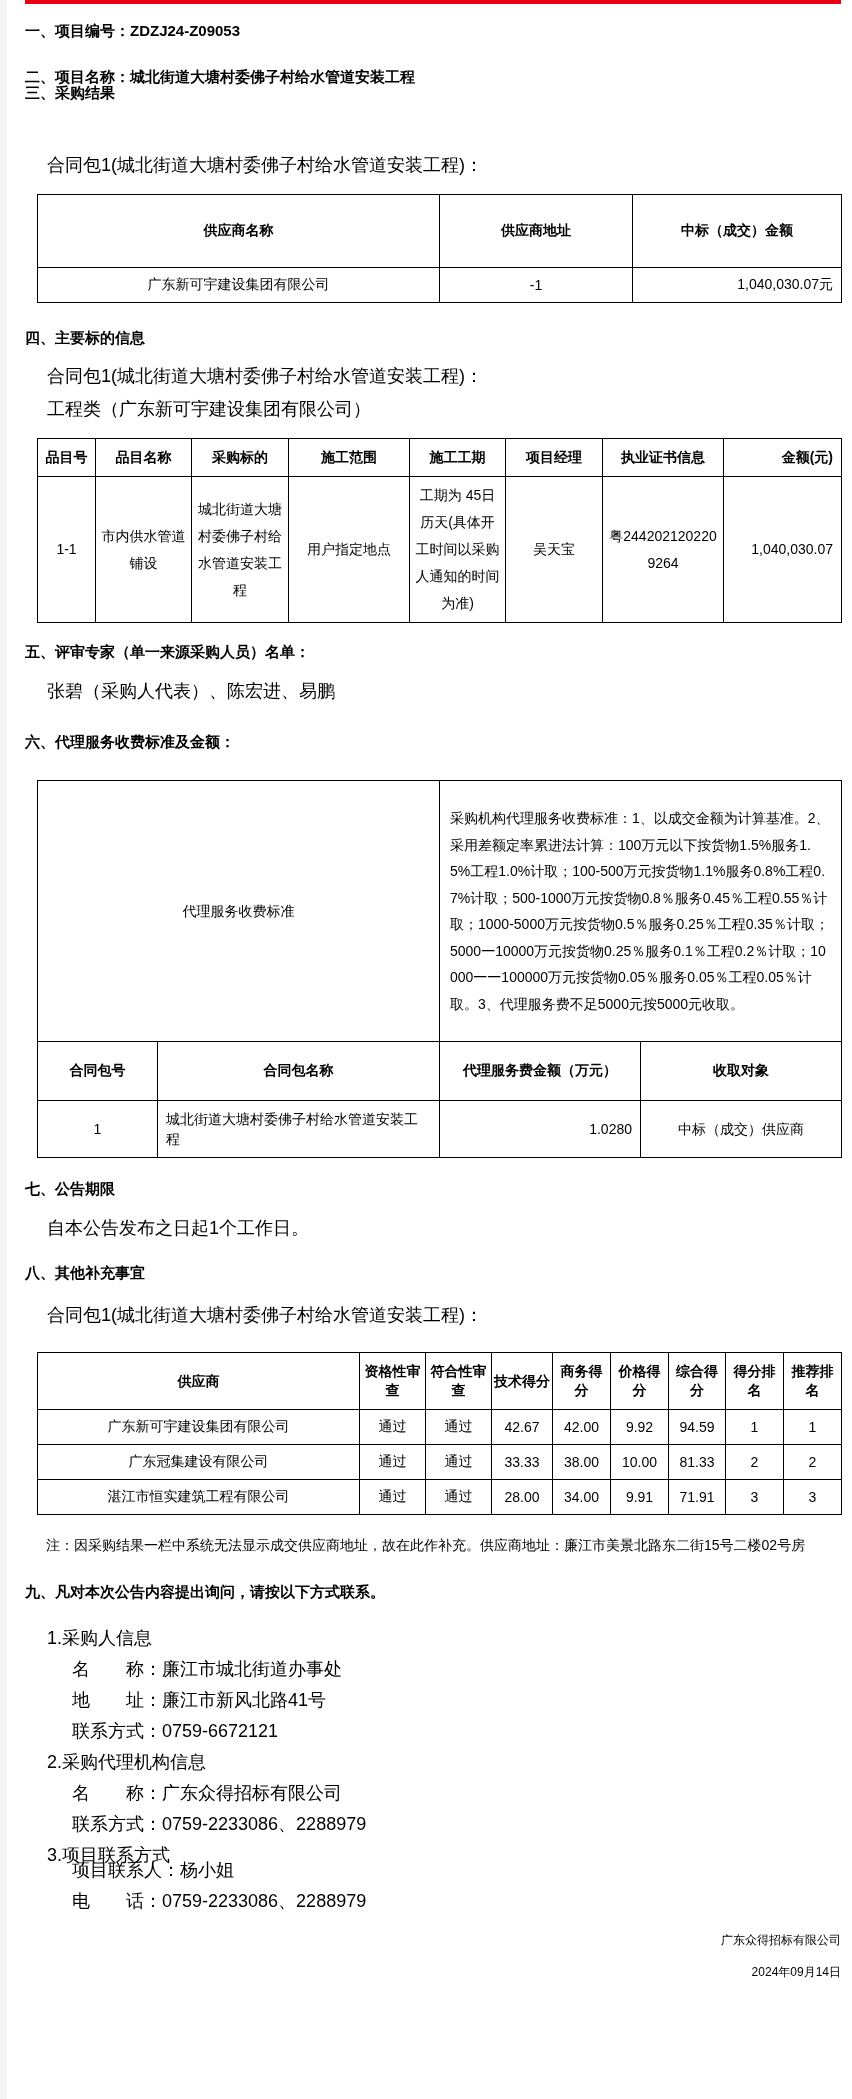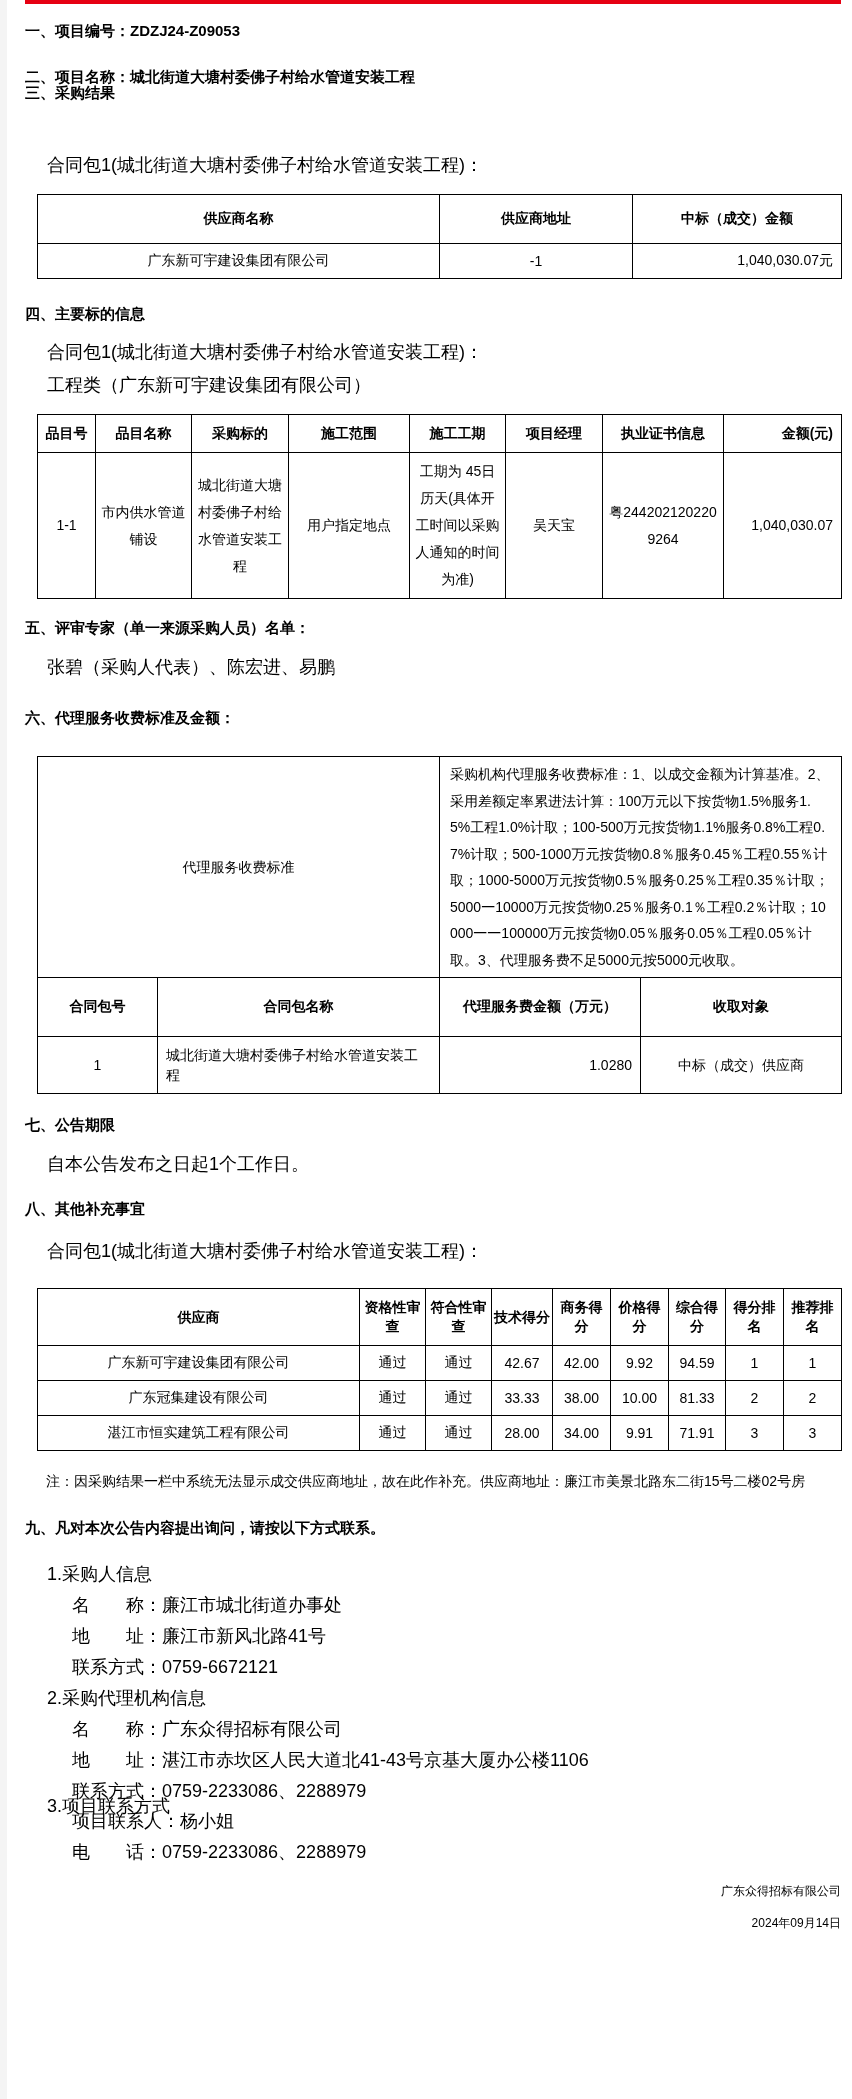--- a/index.html
+++ b/index.html
@@ -9,27 +9,27 @@
   .left-strip { position: absolute; left: 0; top: 0; width: 7px; height: 100%; background: #f4f4f4; }
   .top-bar { margin: 0 11px 0 25px; height: 4px; background: #e60012; }
   .content { padding: 0 11px 8px 25px; }
   .sec-title { font-size: 15px; font-weight: bold; line-height: 16px; }
   .body-line { font-size: 18px; line-height: 15px; }
   .ind1 { margin-left: 22px; }
   .ind2 { margin-left: 47px; }
   table.doc { border-collapse: collapse; table-layout: fixed; margin-left: 12px; width: 804px; font-size: 14px; }
   table.doc th, table.doc td { border: 1px solid #000; text-align: center; vertical-align: middle; word-break: break-all; }
   table.doc th { font-weight: bold; }
-  .t1 th { padding: 15px 4px; font-family: Liberation Serif, serif; }
+  .t1 th { padding: 27px 4px; font-family: Liberation Serif, serif; }
   .t1 td { padding: 8px 6px; }
   .t2 th { padding: 9px 2px; line-height: 19px; }
   .t2 td { padding: 5px 4px; line-height: 27px; }
   .t3 th { padding: 20px 4px; }
   .t3 td { padding: 8px; line-height: 20px; }
-  .t3 td.fee-text { text-align: left; line-height: 26.5px; padding: 4px 10px; }
+  .t3 td.fee-text { text-align: left; line-height: 26.5px; padding: 24px 10px; }
   .t4 th { padding: 9px 2px; line-height: 19px; }
   .t4 td { padding: 8px 2px; }
   .ta-r { text-align: right !important; padding-right: 8px !important; }
   .ta-l { text-align: left !important; }
   .note-para { font-size: 14px; line-height: 32px; margin-left: -21px; text-indent: 42px; }
   .footer-line { font-size: 12px; line-height: 15px; text-align: right; }
 </style>
 </head>
 <body>
 
@@ -207,24 +207,23 @@
 
     <div class="sec-title" style="margin-top:23px">九、凡对本次公告内容提出询问，请按以下方式联系。</div>
 
     <div class="body-line ind1" style="margin-top:31px">1.采购人信息</div>
     <div class="body-line ind2" style="margin-top:16px">名　　称：廉江市城北街道办事处</div>
     <div class="body-line ind2" style="margin-top:16px">地　　址：廉江市新风北路41号</div>
     <div class="body-line ind2" style="margin-top:16px">联系方式：0759-6672121</div>
 
     <div class="body-line ind1" style="margin-top:16px">2.采购代理机构信息</div>
     <div class="body-line ind2" style="margin-top:16px">名　　称：广东众得招标有限公司</div>
-    <div class="body-line ind2" style="margin-top:16px">地　　址：湛江市赤坎区人民大道北41-43号京基大厦办公楼1106</div>
     <div class="body-line ind2" style="margin-top:16px">联系方式：0759-2233086、2288979</div>
 
-    <div class="body-line ind1" style="margin-top:0">3.项目联系方式</div>
+    <div class="body-line ind1" style="margin-top:16px">3.项目联系方式</div>
     <div class="body-line ind2" style="">项目联系人：杨小姐</div>
     <div class="body-line ind2" style="margin-top:16px">电　　话：0759-2233086、2288979</div>
 
     <div class="footer-line" style="margin-top:24px">广东众得招标有限公司</div>
     <div class="footer-line" style="margin-top:17px">2024年09月14日</div>
 
   </div>
 </div>
 
 </body></html>

